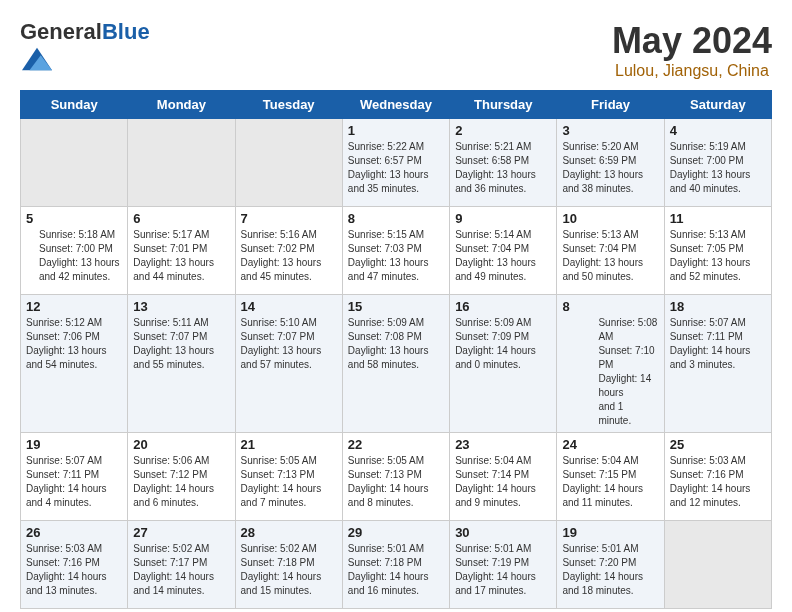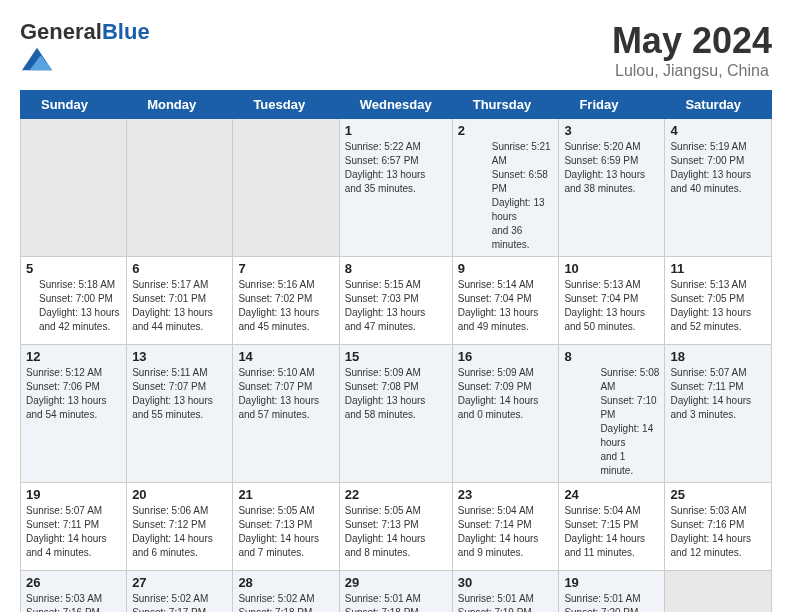--- a/index.html
+++ b/index.html
@@ -33,32 +33,32 @@
       margin-left: 2px;
     }
     .title-area { text-align: center; }
     .month-title {
       font-size: 36px;
       font-weight: bold;
       color: #333;
     }
     .location {
       font-size: 16px;
-      color: #737373;
+      color: #a16207;
     }
     table {
       width: 100%;
       border-collapse: collapse;
       font-size: 11px;
     }
     thead tr th {
       background-color: #1a5fa8;
       color: #fff;
-      padding: 6px 20px;
-      text-align: left;
+      padding: 6px 2px;
+      text-align: center;
       font-size: 13px;
       font-weight: bold;
       border: 1px solid #1a5fa8;
     }
     tbody tr td {
       border: 1px solid #ccc;
       vertical-align: top;
       padding: 4px 5px;
       width: 107px;
       min-height: 80px;
@@ -125,21 +125,21 @@
         <td class="empty-cell"></td>
         <td>
           <div class="day-number">1</div>
           <div class="day-info" style="white-space: pre-line;">Sunrise: 5:22 AM
 Sunset: 6:57 PM
 Daylight: 13 hours
 and 35 minutes.</div>
         </td>
         <td>
           <div class="day-number">2</div>
-          <div class="day-info" style="white-space: pre-line; margin-left: 34px;">Sunrise: 5:21 AM
+          <div class="day-info" style="white-space: pre-line;">Sunrise: 5:21 AM
 Sunset: 6:58 PM
 Daylight: 13 hours
 and 36 minutes.</div>
         </td>
         <td>
           <div class="day-number">3</div>
           <div class="day-info" style="white-space: pre-line;">Sunrise: 5:20 AM
 Sunset: 6:59 PM
 Daylight: 13 hours
 and 38 minutes.</div>

